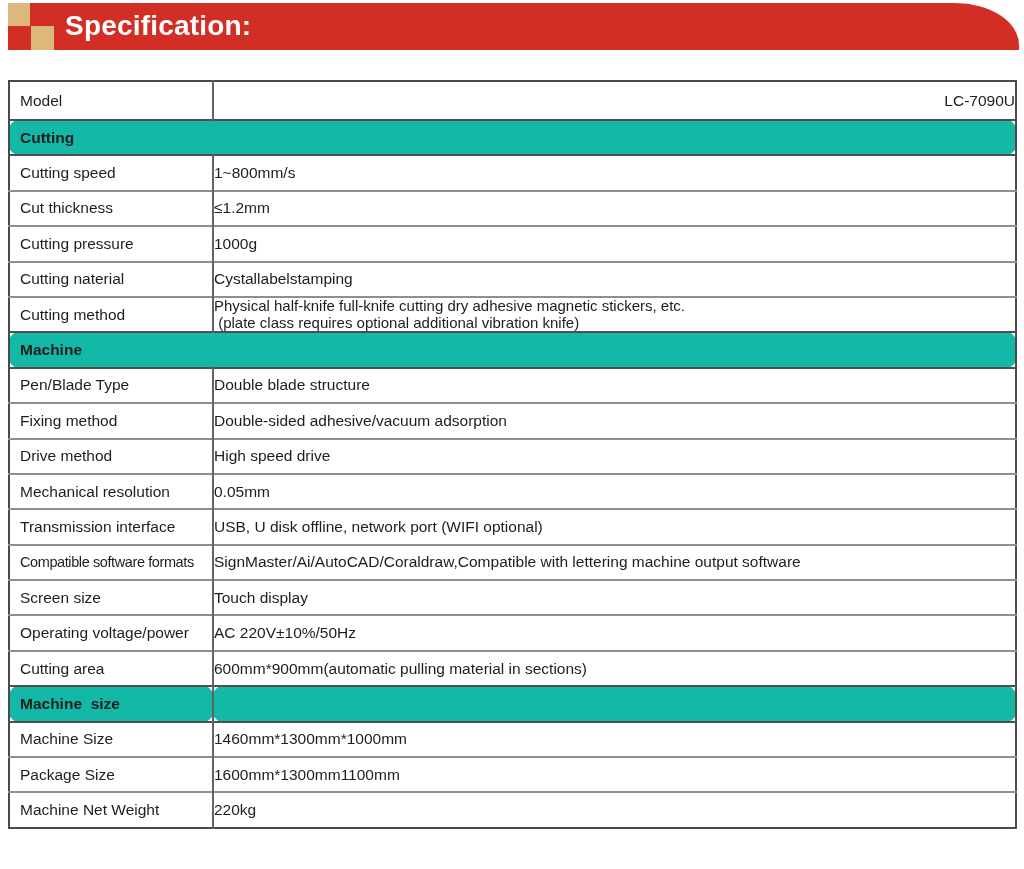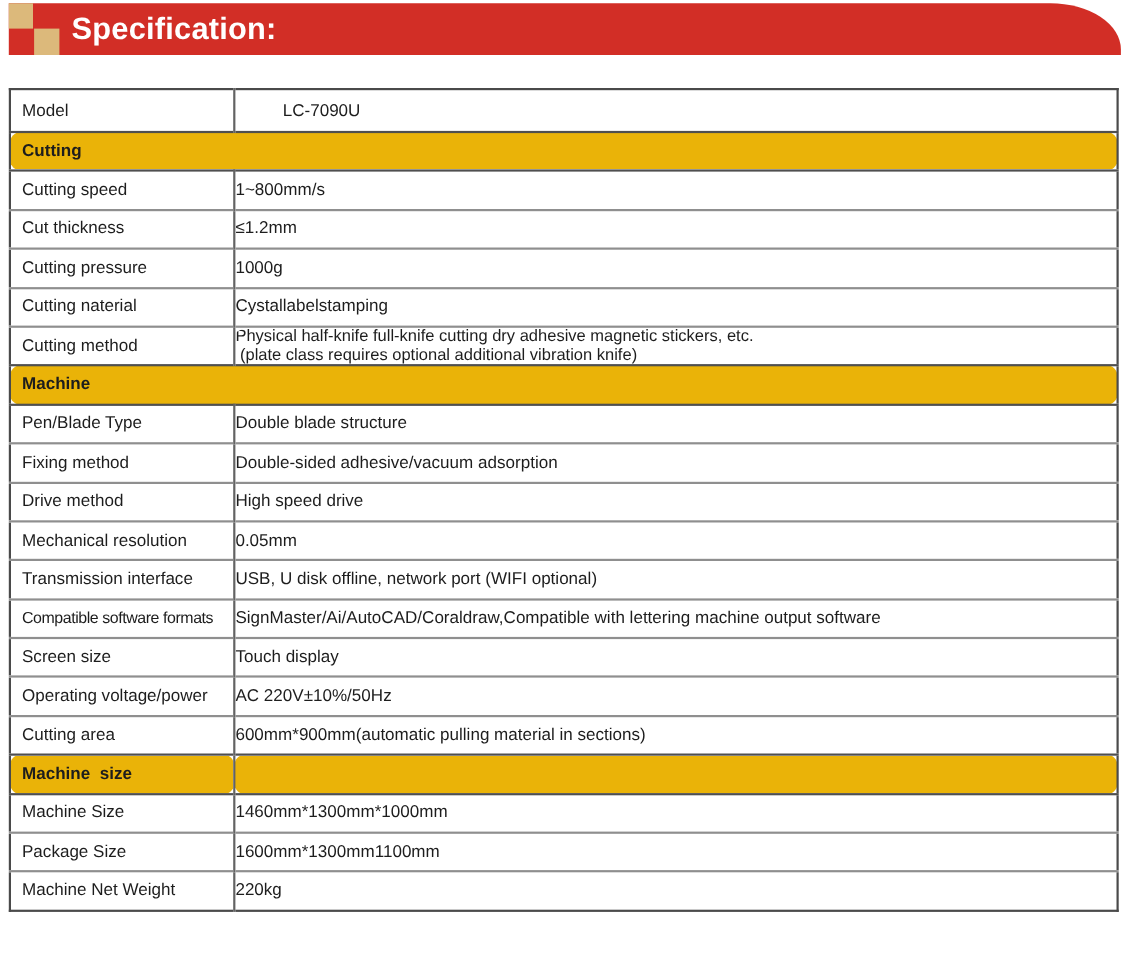--- a/index.html
+++ b/index.html
@@ -62,30 +62,30 @@
     vertical-align: middle;
     font-size: 15.5px;
     line-height: 18px;
     color: #1d1d1d;
     white-space: pre-wrap;
     overflow: hidden;
     border-radius: 10px;
   }
   td.label { padding-left: 10px; border-right: 2px solid #636363; }
   td.value { padding-left: 0; }
-  td.value.indent { padding-left: 43px; }
+  td.value.indent { padding-left: 43px; text-align: right; }
 
   
   tr.grid-light td { border-top: 2px solid #8f8f8f; margin-left: 14px; }
   tr.grid-dark  td { border-top: 2px solid #4f4f4f; }
   tr.grid-none  td { border-top: none; }
 
   
   tr.kind-section td, tr.kind-section-split td {
-    background: #eab308;
+    background: #14b8a6;
     font-weight: bold;
   }
   tr.kind-section td.section-label { padding-left: 10px; }
 
   td.label.condensed { font-size: 14.5px; letter-spacing: -0.4px; }
   td.value.multiline { font-size: 15px; line-height: 16.5px; }
 </style>
 </head>
 <body>
 

